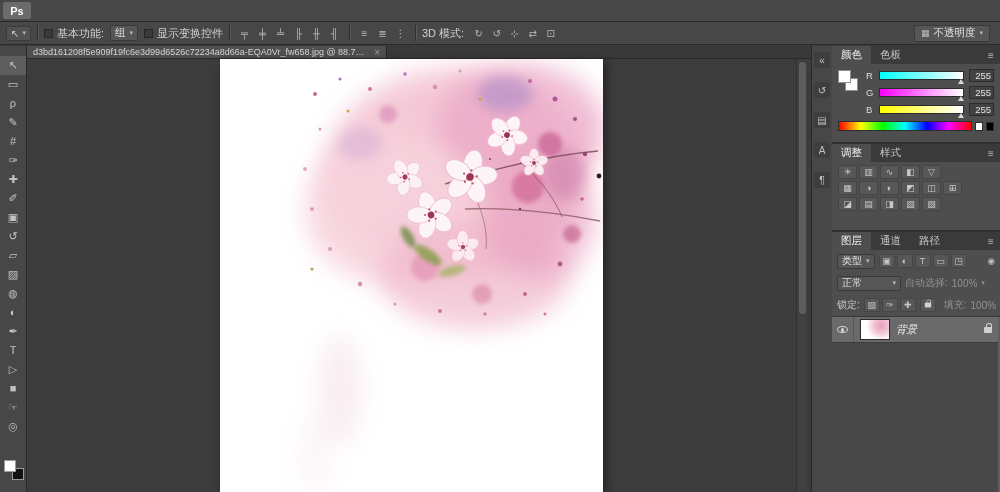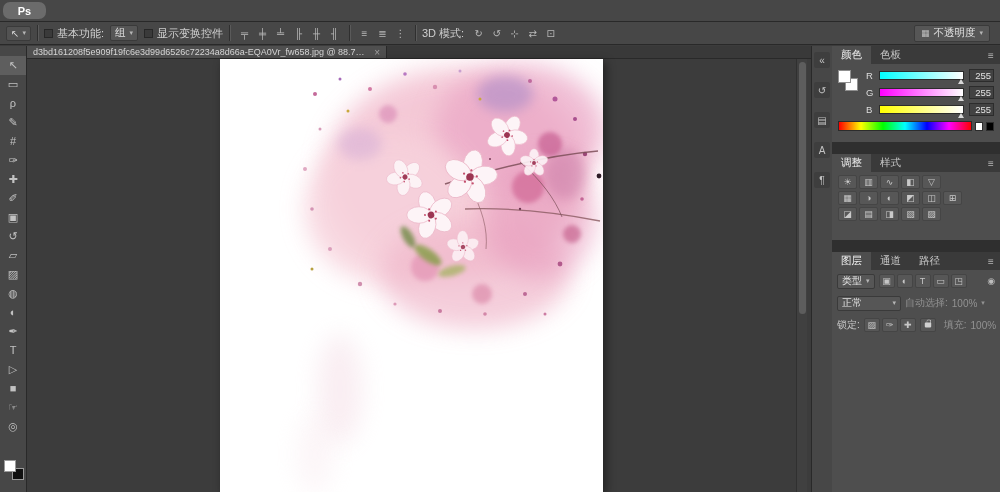--- a/index.html
+++ b/index.html
@@ -2,22 +2,22 @@
 <html><head>
 <meta charset="utf-8">
 <style>
   * { margin:0; padding:0; box-sizing:border-box; }
   html,body { width:1000px; height:492px; overflow:hidden; background:#3c3c3c;
               font-family:"Liberation Sans","DejaVu Sans",sans-serif; }
 
   
   #menubar{position:absolute;left:0;top:0;width:1000px;height:22px;background:#474747;
            border-bottom:1px solid #292929;display:flex;align-items:center;z-index:6}
-  .ps-logo{width:43px;height:17px;margin:0 8px 0 3px;background:#6b6b6b;color:#fff;font-weight:bold;
-           font-size:11px;display:flex;align-items:center;justify-content:center;border-radius:7px}
+  .ps-logo{width:28px;height:17px;margin:0 8px 0 3px;background:#6b6b6b;color:#fff;font-weight:bold;
+           font-size:11px;display:flex;align-items:center;justify-content:center;border-radius:2px}
   .menu-items{display:flex;height:100%}
   .menu-item{font-size:11px;color:#d8d8d8;padding:0 8px;display:flex;align-items:center;white-space:nowrap}
 
   
   #optionsbar{position:absolute;left:0;top:22px;width:1000px;height:23px;background:#474747;
               border-bottom:1px solid #292929;display:flex;align-items:center;gap:6px;
               padding:0 6px;font-size:11px;color:#cfcfcf;z-index:5}
   .opt-tool{display:flex;align-items:center;gap:3px;background:#525252;border:1px solid #3a3a3a;
             border-radius:2px;padding:1px 4px;color:#ddd;font-size:10px}
   .cb{width:9px;height:9px;background:#3a3a3a;border:1px solid #272727;display:inline-block;margin-right:4px}
@@ -64,21 +64,21 @@
 
   
   #rail{position:absolute;left:811px;top:46px;width:21px;height:446px;background:#474747;
         border-left:1px solid #292929;display:flex;flex-direction:column;align-items:center;
         padding-top:6px;gap:14px}
   .rail-icon{width:16px;height:16px;display:flex;align-items:center;justify-content:center;
              color:#c3c3c3;font-size:10px;background:#3e3e3e;border-radius:2px}
 
   
   #panels{position:absolute;left:832px;top:46px;width:168px;height:446px;background:#2f2f2f;
-          display:flex;flex-direction:column;gap:12px}
+          display:flex;flex-direction:column;gap:2px}
   .panel{background:#4e4e4e;display:flex;flex-direction:column;overflow:hidden}
   .panel-header{height:18px;background:#3a3a3a;display:flex;align-items:stretch;flex:none}
   .ptab{padding:0 9px;font-size:10.5px;color:#c6c6c6;display:flex;align-items:center;white-space:nowrap}
   .ptab.active{background:#4e4e4e;color:#eee}
   .pmenu{margin-left:auto;width:18px;display:flex;align-items:center;justify-content:center;
          color:#b5b5b5;font-size:10px}
 
   #color-panel{height:96px;flex:none}
   .color-body{display:flex;padding:5px 6px 1px;gap:6px}
   .swatch-col{position:relative;width:22px;flex:none;height:26px}
@@ -484,14 +484,26 @@
           <span class="ficon">✚</span>
         </div>
       <span class="ficon">
           <span class="lockicon" style="transform:scale(0.8)"></span>
         </span>
       <span class="lspacer"></span>
       <span class="dim">填充:</span>
       <span class="dim">100%</span>
 
     </div>
+    <div class="layers-list">
+      <div class="layer-row">
+        <div class="eye-cell">
+          <span class="eye"></span>
+        </div>
+        <div class="thumb"></div>
+        <span class="lname">背景</span>
+        <span class="lspacer"></span>
+        <span class="lockicon layer-lock"></span>
+      </div>
+      <div class="pscroll"></div>
+    </div>
   </div>
 </div>
 
 </body></html>

